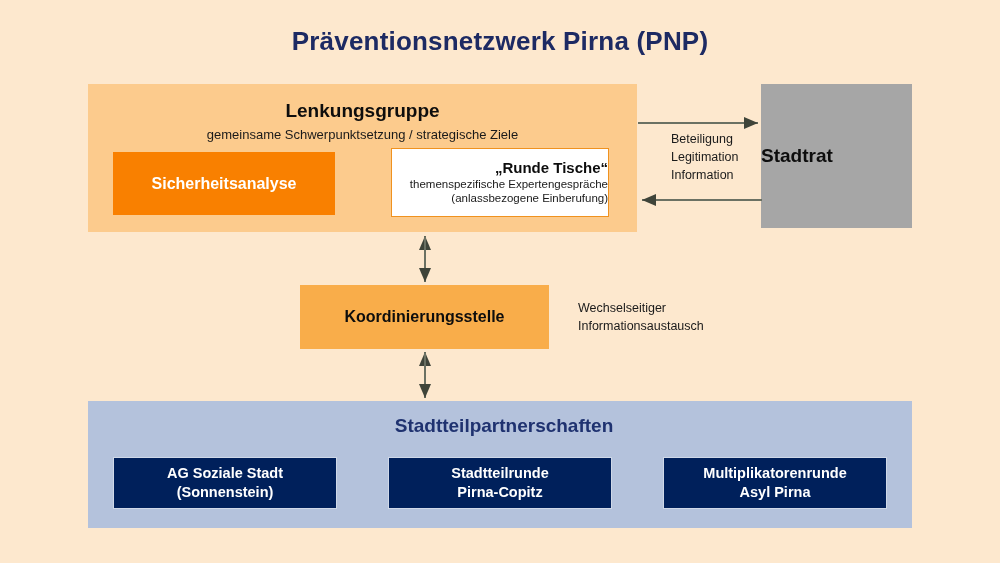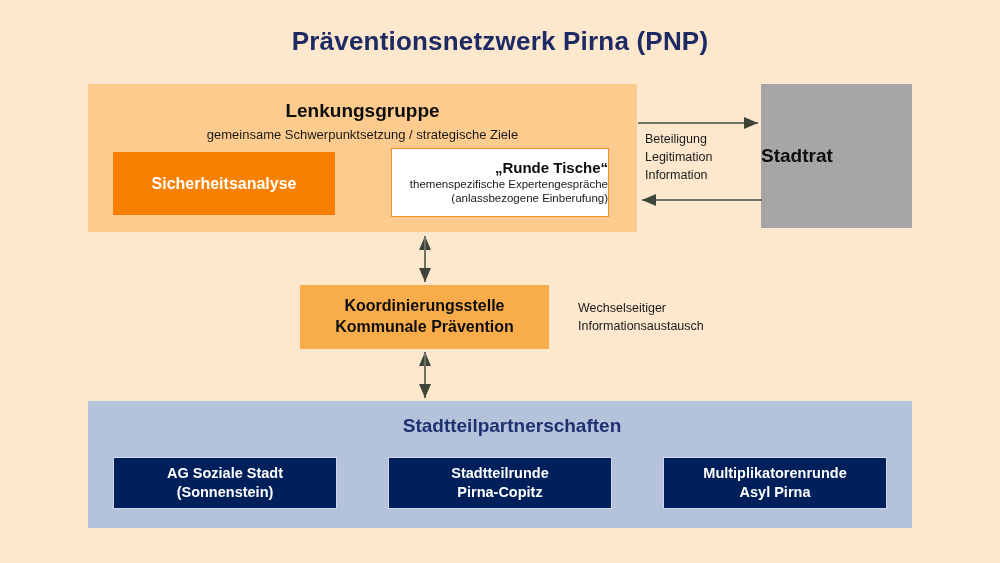--- a/index.html
+++ b/index.html
@@ -123,21 +123,21 @@
     pointer-events: none;
   }
   .arrows-horizontal {
     left: 630px;
     top: 110px;
     width: 140px;
     height: 100px;
   }
   .arrow-label-group {
     position: absolute;
-    left: 645px;
+    left: 671px;
     top: 130px;
     width: 120px;
     font-size: 12.5px;
     color: #1a1a1a;
     line-height: 1.45;
     text-align: left;
   }
 
   
   .box-koordinierung {
@@ -182,21 +182,21 @@
   .panel-stadtteil {
     position: absolute;
     left: 88px;
     top: 401px;
     width: 824px;
     height: 127px;
     background: #b4c2dc;
   }
   .st-heading {
     position: absolute;
-    left: 12px;
+    left: 4px;
     top: 14px;
     width: 824px;
     text-align: center;
     font-size: 19px;
     font-weight: bold;
     color: #1f3270;
   }
   .st-box {
     position: absolute;
     top: 56px;
@@ -271,21 +271,20 @@
       <marker id="avD" markerWidth="8" markerHeight="8" refX="7" refY="3" orient="auto" markerUnits="strokeWidth">
         <path d="M0,0 L7,3 L0,6 z" fill="#3f4439"></path>
       </marker>
     </defs>
     <line x1="13" y1="50" x2="13" y2="5" stroke="#6b7163" stroke-width="2" marker-end="url(#avU)"></line>
     <line x1="13" y1="6" x2="13" y2="51" stroke="#6b7163" stroke-width="2" marker-end="url(#avD)"></line>
   </svg>
 
   <div class="box-koordinierung">
     <div>Koordinierungsstelle</div>
-    <div>Kommunale Prävention</div>
   </div>
 
   <svg class="arrow-svg arrows-vert-bottom" viewBox="0 0 26 56">
     <line x1="13" y1="50" x2="13" y2="5" stroke="#6b7163" stroke-width="2" marker-end="url(#avU)"></line>
     <line x1="13" y1="6" x2="13" y2="51" stroke="#6b7163" stroke-width="2" marker-end="url(#avD)"></line>
   </svg>
 
   <div class="label-wechselseitig">
     <div>Wechselseitiger</div>
     <div>Informationsaustausch</div>

